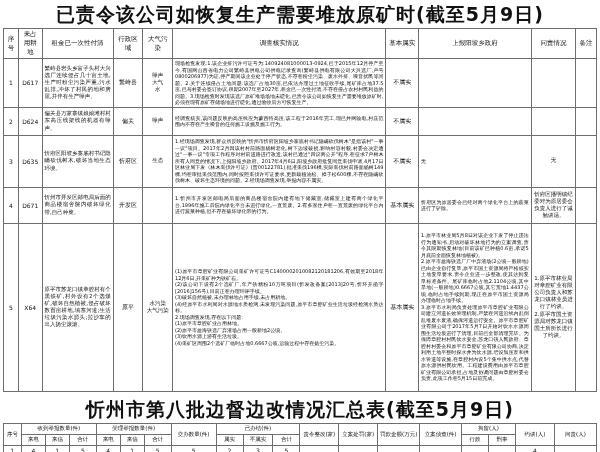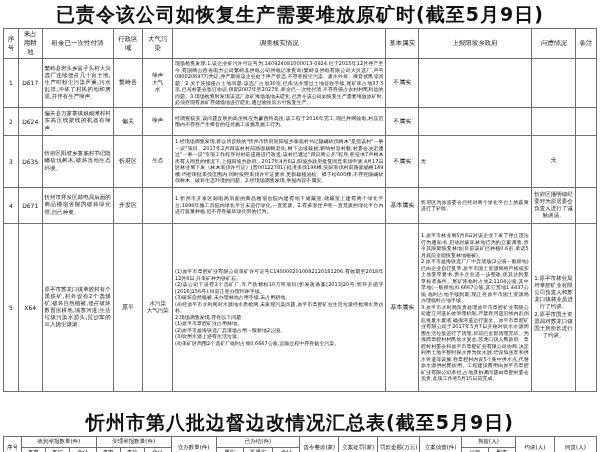--- a/index.html
+++ b/index.html
@@ -40,21 +40,21 @@
   <thead>
       <tr>
         <th style="height: 20px;">序号</th>
         <th style="height: 20px;">未占用耕地</th>
         <th style="height: 20px;">租金已一次性付清</th>
         <th style="height: 20px;">行政区域</th>
         <th style="height: 20px;">大气污染</th>
         <th style="height: 20px;">调查核实情况</th>
         <th style="height: 20px;">基本属实</th>
         <th style="height: 20px;">上报阳坡乡政府</th>
-        <th style="height: 20px; font-style: italic;">问责情况</th>
+        <th style="height: 20px;">问责情况</th>
         <th style="height: 20px;">备注</th>
       </tr>
     </thead>
   <tbody>
       <tr>
         <td style="height: 48px;">1</td>
         <td style="height: 48px;">D617</td>
         <td class="long" style="font-size: 5.5px; height: 48px;">繁峙县岩头乡富子头村大兴选厂连续侵占几十亩土地,生产时粉尘污染严重,污水乱排,冲坏了村民的地和房屋,并伴有生产噪声。</td>
         <td style="height: 48px;">繁峙县</td>
         <td class="mid" style="height: 48px;">噪声
@@ -122,21 +122,21 @@
         <td class="long" style="height: 168px;">1.原平市林业局5月8日对该企业下发了停止违法行为通知书,启动对破坏林地行为的立案调查,责令其限期恢复林地(目前该矿已种植0.6亩,承诺5月底前全面恢复林地植被)。
 2.原平市鑫海铁选厂厂中弃渣场(2公顷一般耕地)已由企业自行复垦,原平市国土资源局将严格核实土地复垦要求,责令企业进一步整改,使其达到复垦标准条件。尾矿库临时占地2.1104公顷,其中旱地(一般耕地)0.6667公顷,其它荒地1.4437公顷,临时占地手续到期,现正在原平市国土资源局办理临时占地手续。
 3.原平市水利局负责处理原平市章腔矿业有限公司建立河道长效管理机制,严禁在河道沿线内乱倒乱堆废水废渣,确保河道运行安全。原平市章腔矿业有限公司于2017年5月7日开始对饮水水源周围生活垃圾进行了清理,目前已全部清理完毕。为保障章腔村村民饮水安全,苏龙口镇人民政府、章腔村村委会和原平市章腔矿业有限公司协商,决定利用土地平整时探水井为饮水源,增设加压泵和供水管道等设施,在章腔村内设5个集中供水点,代替原水源供村民饮用。工程建设费用由原平市章腔矿业有限公司承担,占地及协调问题由章腔村委会负责,此项工作在5月15日前完成。</td>
         <td class="mid" style="height: 168px;">1.原平市林业局对章腔矿业有限公司负责人和苏龙口镇林业员进行了约谈。
 2.原平市国土资源局对苏龙口镇国土所所长进行了约谈。</td>
         <td style="height: 168px;"></td>
       </tr>
     </tbody>
 </table>
 
-<div class="title" style="margin-top:16px;">忻州市第八批边督边改情况汇总表(截至5月9日)</div>
+<div class="title" style="margin-top:3px;">忻州市第八批边督边改情况汇总表(截至5月9日)</div>
 
 <table id="summary-table">
   <colgroup>
       <col style="width: 3%;">
       <col style="width: 4%;">
       <col style="width: 4%;">
       <col style="width: 4.5%;">
       <col style="width: 4%;">
       <col style="width: 4%;">
       <col style="width: 4.5%;">

